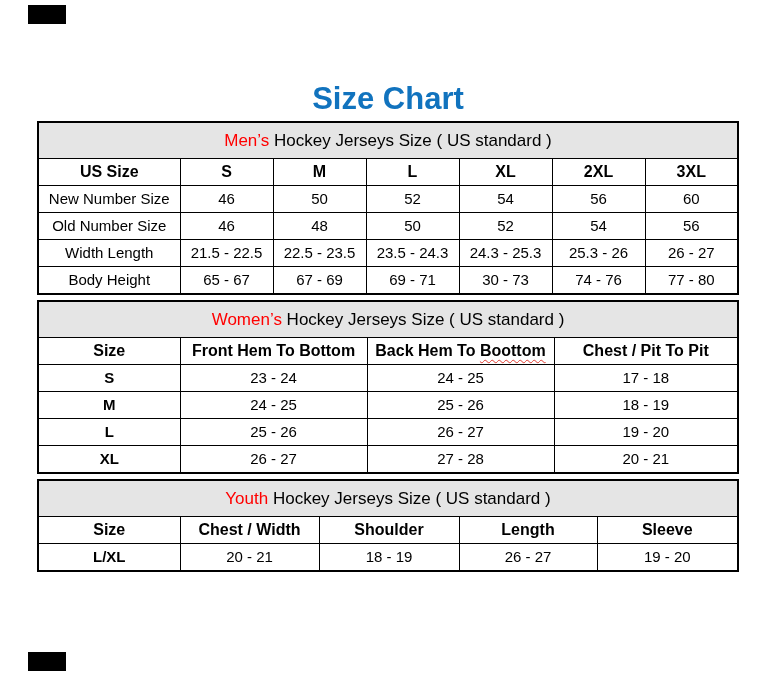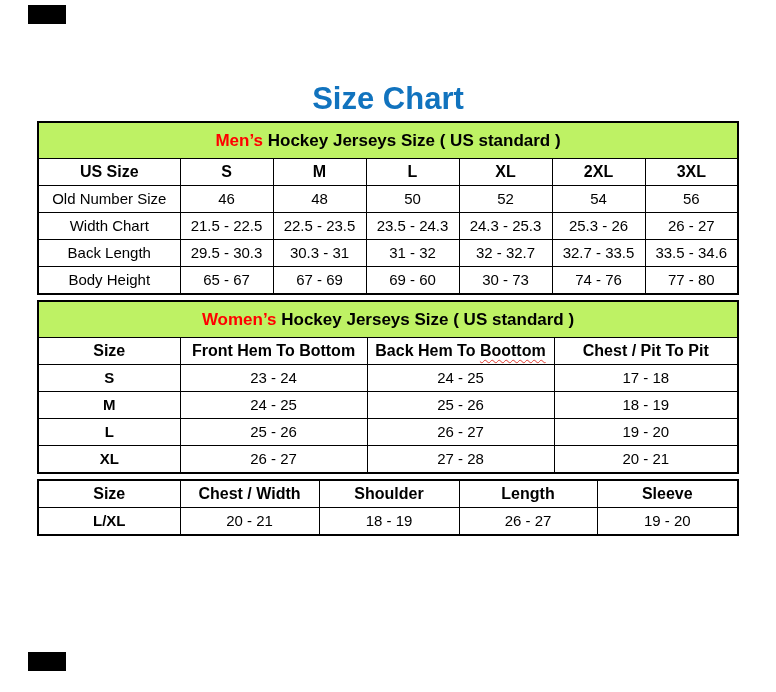--- a/index.html
+++ b/index.html
@@ -19,21 +19,21 @@
     border-collapse:collapse;width:700px;table-layout:fixed;
     border:2px solid #000;
   }
   .section-gap{height:5px;}
   th,td{
     border:1px solid #000;text-align:center;vertical-align:middle;
     padding:0 2px;font-size:15px;line-height:1.15;
     white-space:nowrap;overflow:hidden;
   }
   th.band{
-    background:#bef264;height:35px;font-size:17px;font-weight:700;
+    background:#e5e5e5;height:35px;font-size:17px;font-weight:400;
   }
   .band .red-word{color:#ff0000;}
   tr.cols th{height:26px;font-weight:700;font-size:16px;}
   td{height:26px;font-weight:400;}
   td.bold-label{font-weight:700;}
   .squiggle{
     text-decoration:underline;
     text-decoration-style:wavy;
     text-decoration-color:#e03a2f;
     text-decoration-thickness:1px;
@@ -70,51 +70,51 @@
     <tr class="cols">
       <th>US Size</th>
       <th>S</th>
       <th>M</th>
       <th>L</th>
       <th>XL</th>
       <th>2XL</th>
       <th>3XL</th>
     </tr>
     <tr>
+      <td>New Number Size</td>
+      <td>46</td>
+      <td>50</td>
+      <td>52</td>
+      <td>54</td>
+      <td>56</td>
+      <td>60</td>
+    </tr>
+    <tr>
       <td>Old Number Size</td>
       <td>46</td>
       <td>48</td>
       <td>50</td>
       <td>52</td>
       <td>54</td>
       <td>56</td>
     </tr>
     <tr>
-      <td>Width Chart</td>
+      <td>Width Length</td>
       <td>21.5 - 22.5</td>
       <td>22.5 - 23.5</td>
       <td>23.5 - 24.3</td>
       <td>24.3 - 25.3</td>
       <td>25.3 - 26</td>
       <td>26 - 27</td>
     </tr>
     <tr>
-      <td>Back Length</td>
-      <td>29.5 - 30.3</td>
-      <td>30.3 - 31</td>
-      <td>31 - 32</td>
-      <td>32 - 32.7</td>
-      <td>32.7 - 33.5</td>
-      <td>33.5 - 34.6</td>
-    </tr>
-    <tr>
       <td>Body Height</td>
       <td>65 - 67</td>
       <td>67 - 69</td>
-      <td>69 - 60</td>
+      <td>69 - 71</td>
       <td>30 - 73</td>
       <td>74 - 76</td>
       <td>77 - 80</td>
     </tr>
   </tbody>
     </table>
 
   <div class="section-gap"></div>
 
   <table>
@@ -167,20 +167,25 @@
 
   <table>
     <colgroup>
       <col style="width:142px">
         <col style="width:139px">
         <col style="width:140px">
         <col style="width:138px">
         <col style="width:141px">
     </colgroup>
     <tbody>
+        <tr>
+      <th class="band" colspan="5">
+        <span class="red-word">Youth</span><span> Hockey Jerseys Size ( US standard )</span>
+      </th>
+    </tr>
     <tr class="cols">
       <th>Size</th>
       <th>Chest / Width</th>
       <th>Shoulder</th>
       <th>Length</th>
       <th>Sleeve</th>
     </tr>
     <tr>
       <td class="bold-label">L/XL</td>
       <td>20 - 21</td>

